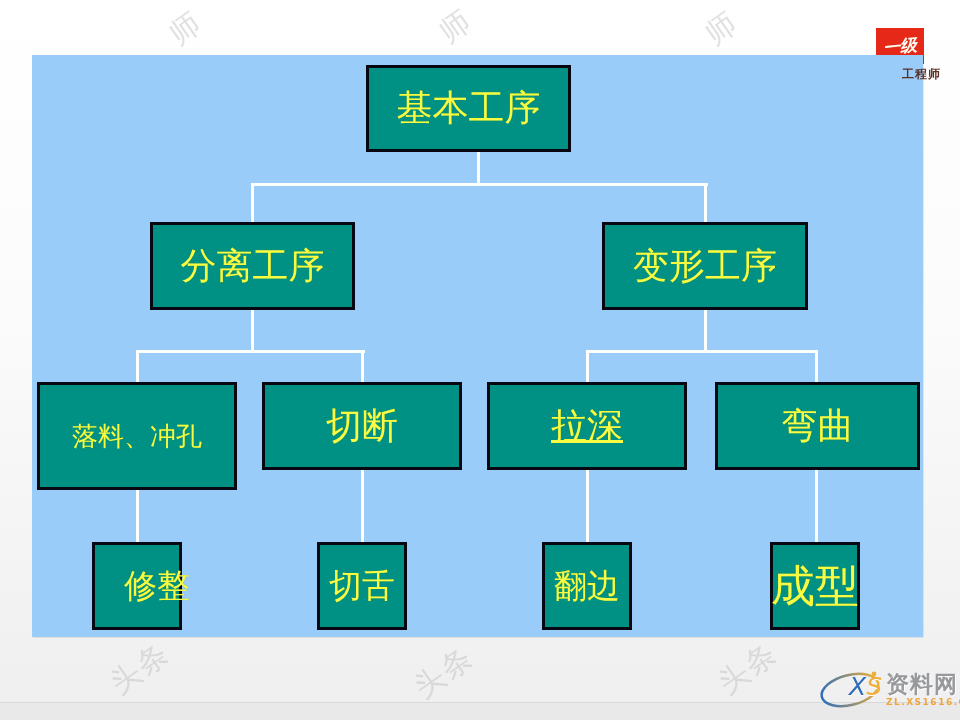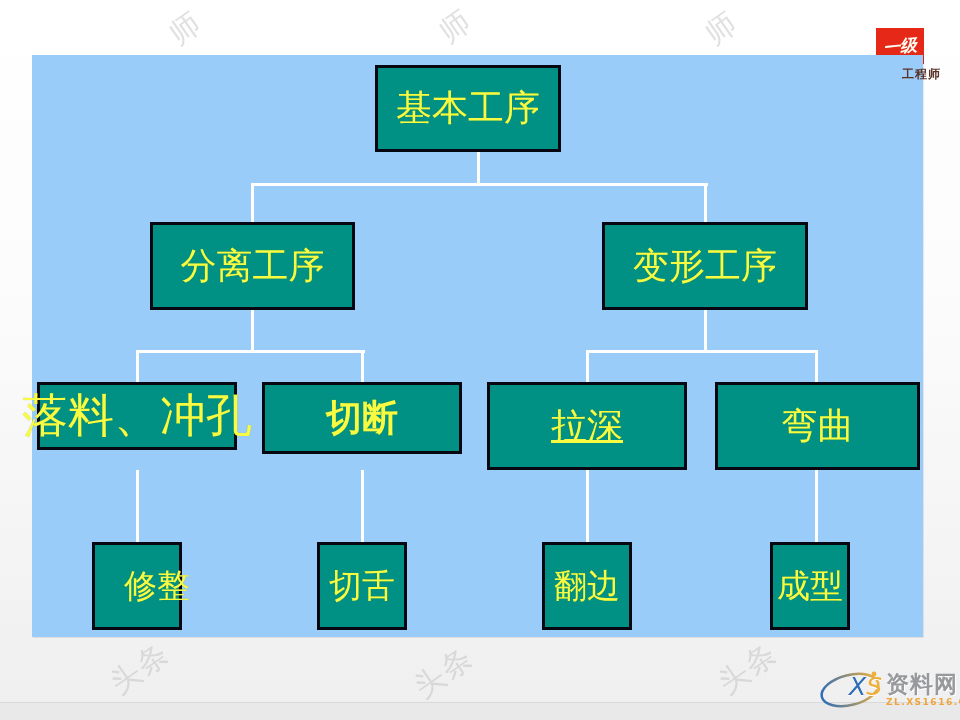--- a/index.html
+++ b/index.html
@@ -58,31 +58,31 @@
     background:#009184;
     border:3px solid #070711;
     box-sizing:border-box;
     display:flex;align-items:center;justify-content:center;
     color:#f8fb42;
     font-size:36px;
     font-weight:500;
     text-shadow:0 0 1px rgba(90,140,0,.45);
     white-space:nowrap;
   }
-  .n-root{left:343px;top:10px;width:186px;height:87px;}
+  .n-root{left:334px;top:10px;width:205px;height:87px;}
   .n-bl  {left:118px;top:167px;width:205px;height:88px;text-align:center;}
   .n-br  {left:570px;top:167px;width:206px;height:88px;}
-  .n-l1  {left:5px;  top:327px;width:200px;height:68px;font-size:46px;}
-  .n-l2  {left:230px;top:327px;width:200px;height:72px;font-weight:bold;}
+  .n-l1  {left:5px;  top:327px;width:200px;height:108px;font-size:26px;}
+  .n-l2  {left:230px;top:327px;width:200px;height:88px;}
   .n-l3  {left:455px;top:327px;width:200px;height:88px;text-decoration:underline;}
   .n-l4  {left:683px;top:327px;width:205px;height:88px;}
   .n-b1  {left:60px; top:487px;width:90px;height:88px;font-size:33px;padding-left:40px;}
   .n-b2  {left:285px;top:487px;width:90px;height:88px;font-size:33px;}
   .n-b3  {left:510px;top:487px;width:90px;height:88px;font-size:33px;}
-  .n-b4  {left:738px;top:487px;width:80px;height:88px;font-size:33px;}
+  .n-b4  {left:738px;top:487px;width:90px;height:88px;font-size:44px;}
 
   
   .line{position:absolute;background:#ffffff;}
   .lh{height:3px;}
   .lv{width:3px;}
 
   
   .bottom-strip{
     position:absolute;left:0;top:702px;width:960px;height:18px;
     background:#e9e9e9;border-top:1px solid #d9d9d9;

